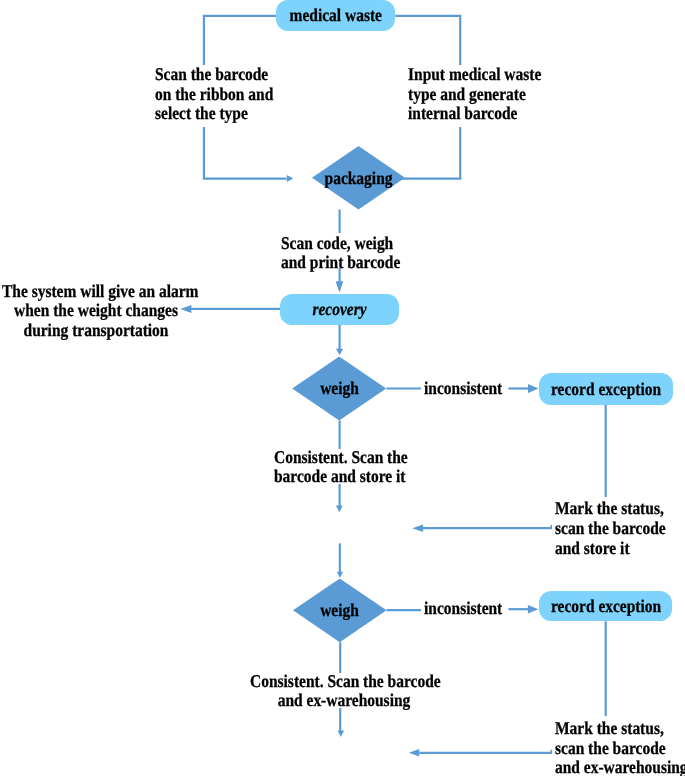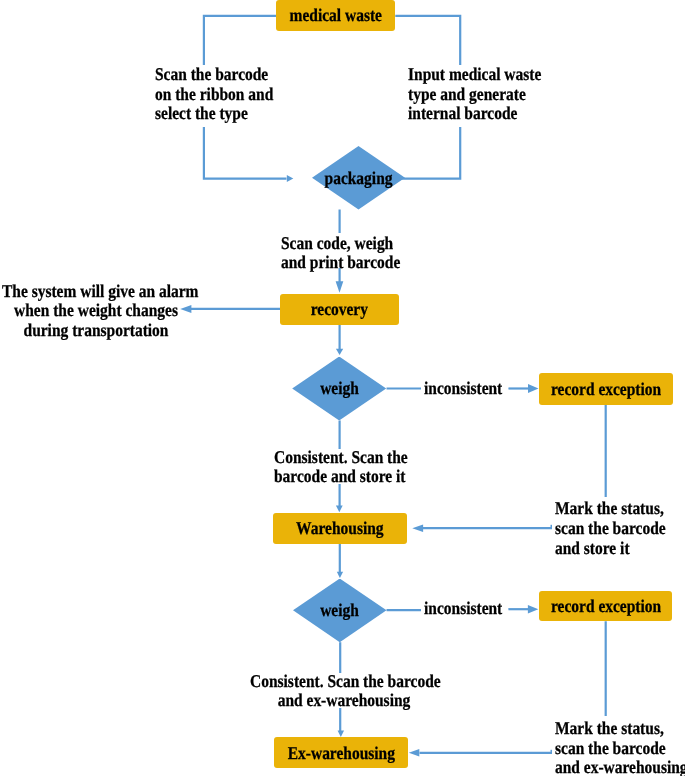--- a/index.html
+++ b/index.html
@@ -7,21 +7,21 @@
   body{width:685px;height:776px;font-family:"Liberation Serif",serif;position:relative;overflow:hidden;
        -webkit-font-smoothing:antialiased;text-rendering:geometricPrecision;}
   #stage{position:absolute;left:0;top:0;width:685px;height:776px;background:#fff;}
   svg.wires{position:absolute;left:0;top:0;width:685px;height:776px;pointer-events:none;}
 
   .node{position:absolute;display:flex;align-items:center;justify-content:center;}
   .txt{
     font-family:"Liberation Serif",serif;font-weight:bold;font-size:18px;color:#000;
     transform:scaleX(0.86);white-space:nowrap;line-height:1;display:block;
   }
-  .rrect{background:#eab308;border-radius:3px;}
+  .rrect{background:#7dd3fc;border-radius:12px;}
 
   .dia{position:absolute;}
   .dia .shape{position:absolute;left:0;top:0;width:100%;height:100%;background:#5B9BD5;
        clip-path:polygon(50% 0,100% 50%,50% 100%,0 50%);}
   .dia .tw{position:absolute;left:0;top:0;width:100%;height:100%;display:flex;align-items:center;justify-content:center;}
 
   .lbl{position:absolute;color:#000;font-weight:bold;font-family:"Liberation Serif",serif;
        font-size:18px;line-height:19.7px;background:transparent;white-space:nowrap;
        transform:scaleX(0.86);}
   .mask{position:absolute;background:#fff;}
@@ -94,53 +94,47 @@
     <span class="txt">medical waste</span>
   </div>
 
   <div class="dia" style="left:312px;top:146px;width:93px;height:63.5px;">
     <div class="shape"></div>
     <div class="tw">
       <span class="txt">packaging</span>
     </div>
   </div>
 
-  <div class="node rrect" style="left:280px;top:293.8px;width:119px;height:31.2px;">
+  <div class="node rrect" style="left:280px;top:293.8px;width:119px;height:31.2px;font-style:italic;">
     <span class="txt">recovery</span>
   </div>
 
   <div class="dia" style="left:292.2px;top:356.5px;width:94px;height:63.9px;">
     <div class="shape"></div>
     <div class="tw">
       <span class="txt">weigh</span>
     </div>
   </div>
 
   <div class="node rrect" style="left:539.4px;top:373.3px;width:133.2px;height:31.5px;">
     <span class="txt">record exception</span>
   </div>
 
-  <div class="node rrect" style="left:272.8px;top:512.5px;width:133.8px;height:31px;">
-    <span class="txt">Warehousing</span>
-  </div>
 
   <div class="dia" style="left:293px;top:578.5px;width:93.5px;height:63.7px;">
     <div class="shape"></div>
     <div class="tw">
       <span class="txt">weigh</span>
     </div>
   </div>
 
   <div class="node rrect" style="left:539.3px;top:590.5px;width:133.2px;height:30.8px;">
     <span class="txt">record exception</span>
   </div>
 
-  <div class="node rrect" style="left:274.2px;top:737.3px;width:133.8px;height:30.6px;">
-    <span class="txt">Ex-warehousing</span>
-  </div>
 
   <div class="lbl l" style="left:155px;top:65px;">
     <span class="ln">Scan the barcode</span>
     <span class="ln">on the ribbon and</span>
     <span class="ln">select the type</span>
   </div>
 
   <div class="lbl l" style="left:408px;top:65px;">
     <span class="ln">Input medical waste</span>
     <span class="ln">type and generate</span>

